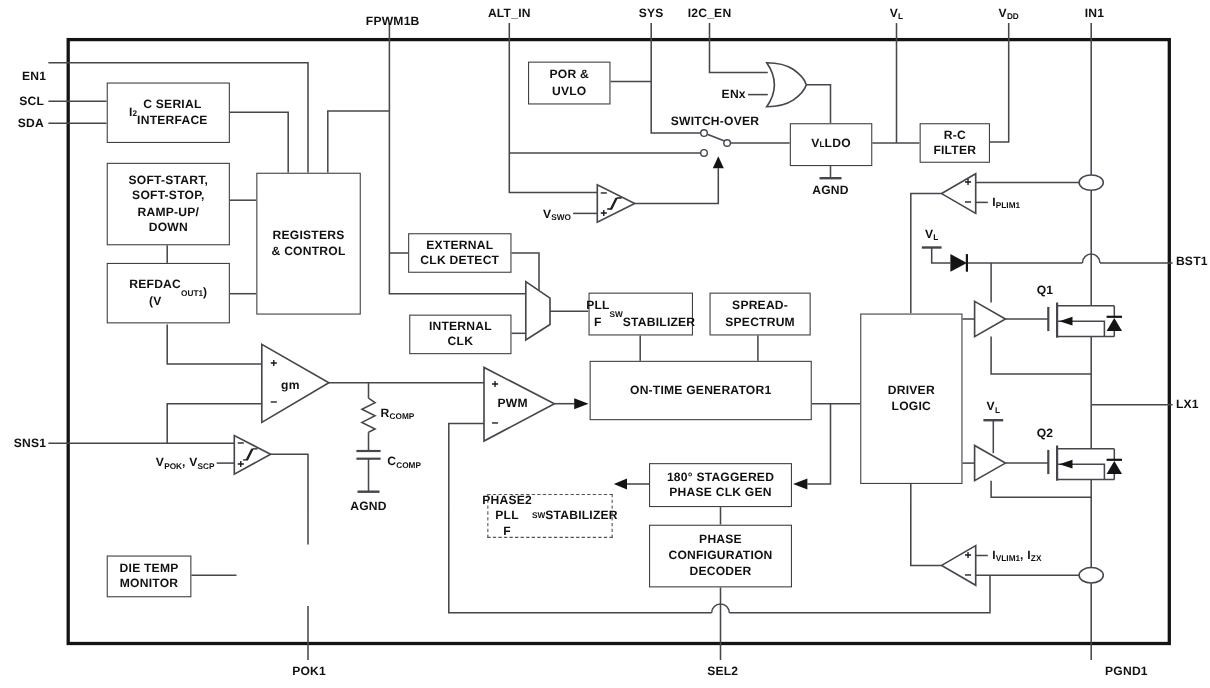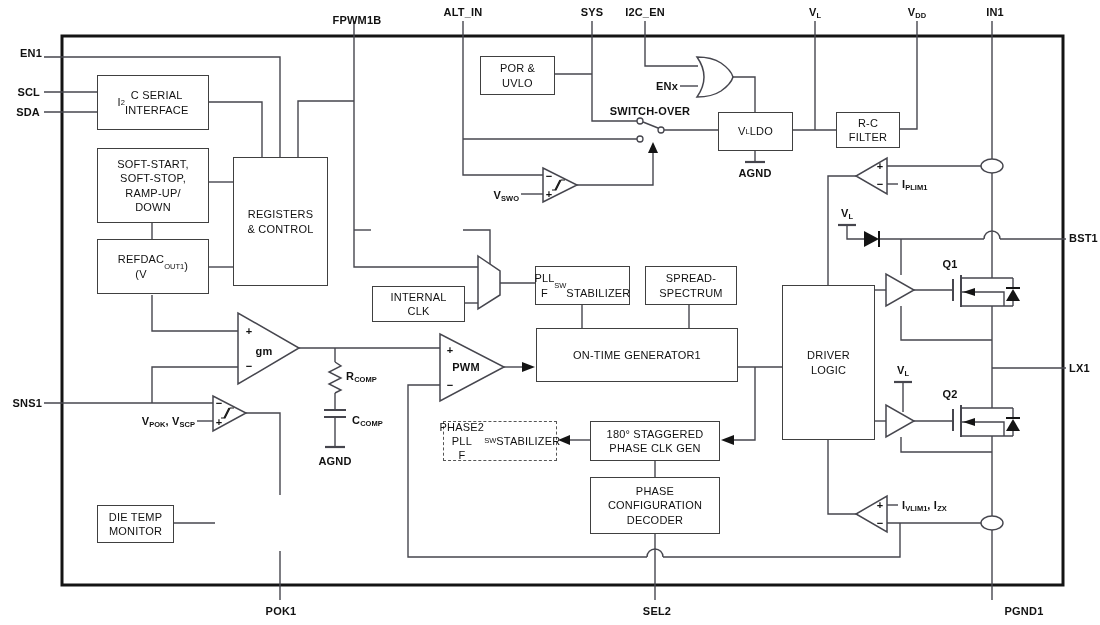--- a/index.html
+++ b/index.html
@@ -5,22 +5,22 @@
   html,body{margin:0;padding:0;background:#ffffff;}
   .stage{position:relative;width:1100px;height:625px;background:#ffffff;
          font-family:"Liberation Sans",sans-serif;color:#111111;overflow:hidden;}
   .stage svg{position:absolute;left:0;top:0;}
   .lbl{position:absolute;font-size:11px;font-weight:bold;white-space:nowrap;
        transform:translate(-50%,-50%);letter-spacing:.2px;}
   .la-left{transform:translate(0,-50%);}
   .la-right{transform:translate(-100%,-50%);}
   .blk{position:absolute;border:1.5px solid #404040;background:#ffffff;
        display:flex;align-items:center;justify-content:center;text-align:center;
-       font-size:11px;font-weight:normal;line-height:1.28;letter-spacing:.2px;}
-  .dashed{border:1.4px dashed #555555;}
+       font-size:11px;font-weight:bold;line-height:1.28;letter-spacing:.2px;}
+  .dashed{border:1.4px dashed #555555;margin-top:28px;}
   sub{font-size:7.5px;line-height:0;vertical-align:-2px;letter-spacing:0;}
   sup{font-size:7.5px;line-height:0;vertical-align:3px;letter-spacing:0;}
   .sign{position:absolute;font-size:11px;font-weight:bold;transform:translate(-50%,-50%);}
 </style>
 </head>
 <body>
 
 <div class="stage">
 
 <svg width="1100" height="625" viewBox="0 0 1100 625">
@@ -183,38 +183,39 @@
   </g>
 </svg>
 
 <div class="blk" style="left:97px;top:75px;width:110px;height:53px">I<sup>2</sup>C SERIAL<br>INTERFACE</div>
 <div class="blk" style="left:97px;top:148px;width:110px;height:73px">SOFT-START,<br>SOFT-STOP,<br>RAMP-UP/<br>DOWN</div>
 <div class="blk" style="left:97px;top:239px;width:110px;height:53px">REFDAC<br>(V<sub>OUT1</sub>)</div>
 <div class="blk" style="left:233px;top:157px;width:93px;height:127px">REGISTERS<br>&amp; CONTROL</div>
 <div class="blk" style="left:480px;top:56px;width:73px;height:37px">POR &amp;<br>UVLO</div>
 <div class="blk" style="left:718px;top:112px;width:73px;height:37px">V<sub>L</sub> LDO</div>
 <div class="blk" style="left:836px;top:112px;width:62px;height:34px">R-C<br>FILTER</div>
+<div class="blk" style="left:371px;top:212px;width:92px;height:34px">EXTERNAL<br>CLK DETECT</div>
 <div class="blk" style="left:372px;top:286px;width:91px;height:34px">INTERNAL<br>CLK</div>
 <div class="blk" style="left:535px;top:266px;width:93px;height:37px">PLL F<sub>SW</sub><br>STABILIZER</div>
 <div class="blk" style="left:645px;top:266px;width:90px;height:37px">SPREAD-<br>SPECTRUM</div>
 <div class="blk" style="left:536px;top:328px;width:200px;height:52px">ON-TIME GENERATOR1</div>
 <div class="blk" style="left:782px;top:285px;width:91px;height:153px">DRIVER<br>LOGIC</div>
 <div class="blk dashed" style="left:443px;top:421px;width:112px;height:38px">PHASE2 PLL<br>F<sub>SW</sub> STABILIZER</div>
 <div class="blk" style="left:590px;top:421px;width:128px;height:38px">180° STAGGERED<br>PHASE CLK GEN</div>
 <div class="blk" style="left:590px;top:477px;width:128px;height:55px">PHASE<br>CONFIGURATION<br>DECODER</div>
 <div class="blk" style="left:97px;top:505px;width:75px;height:36px">DIE TEMP<br>MONITOR</div>
 
 <div class="lbl" style="left:357px;top:20px">FPWM1B</div>
 <div class="lbl" style="left:463px;top:12px">ALT_IN</div>
 <div class="lbl" style="left:592px;top:12px">SYS</div>
 <div class="lbl" style="left:645px;top:12px">I2C_EN</div>
 <div class="lbl" style="left:815px;top:12px">V<sub>L</sub></div>
 <div class="lbl" style="left:917px;top:12px">V<sub>DD</sub></div>
 <div class="lbl" style="left:995px;top:12px">IN1</div>
-<div class="lbl la-right" style="left:42px;top:53px">EN1</div>
+<div class="lbl la-right" style="left:42px;top:70px">EN1</div>
 <div class="lbl la-right" style="left:40px;top:92px">SCL</div>
 <div class="lbl la-right" style="left:40px;top:112px">SDA</div>
 <div class="lbl la-right" style="left:42px;top:403px">SNS1</div>
 <div class="lbl la-left" style="left:1069px;top:238px">BST1</div>
 <div class="lbl la-left" style="left:1069px;top:368px">LX1</div>
 <div class="lbl" style="left:281px;top:611px">POK1</div>
 <div class="lbl" style="left:657px;top:611px">SEL2</div>
 <div class="lbl" style="left:1024px;top:611px">PGND1</div>
 
 <div class="lbl" style="left:650px;top:111px">SWITCH-OVER</div>

